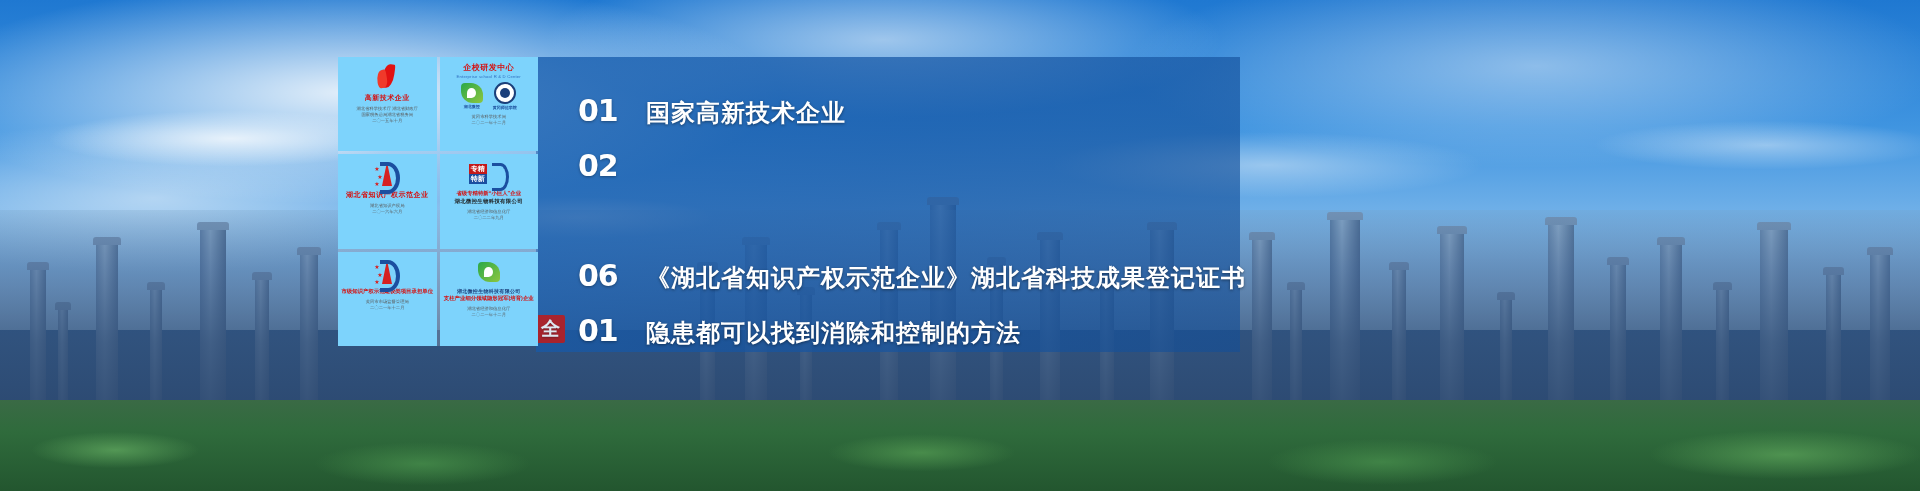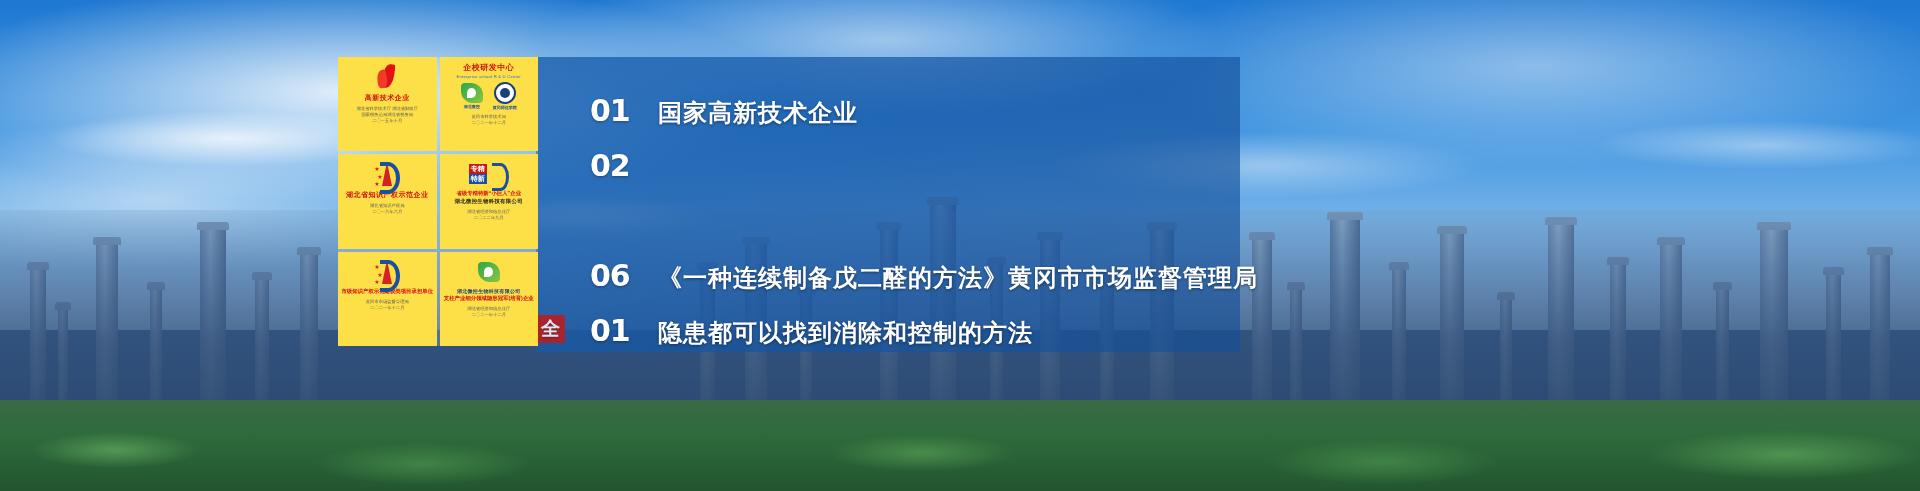--- a/index.html
+++ b/index.html
@@ -65,21 +65,21 @@
     background:#c01a1a;color:#fff;padding:1px 5px;border-radius:2px;
     font-size:19px;letter-spacing:0;opacity:.85;
   }
 
   
   .bluepanel{
     position:absolute;left:536px;top:57px;width:704px;height:295px;
     background:linear-gradient(135deg, rgba(26,96,176,.80) 0%, rgba(22,86,164,.72) 45%, rgba(20,78,150,.62) 100%);
     z-index:2;
   }
-  .list{position:absolute;left:532px;top:57px;width:704px;height:368px;z-index:4;padding:0;}
+  .list{position:absolute;left:520px;top:57px;width:704px;height:368px;z-index:4;padding:0;}
   .row{
     position:absolute;left:58px;display:flex;align-items:baseline;gap:26px;
     white-space:nowrap;
   }
   .num{
     font-family:"DejaVu Sans","Liberation Sans",sans-serif;
     font-size:30px;font-weight:bold;color:#ffffff;letter-spacing:-1px;
     text-shadow:0 1px 3px rgba(0,0,0,.35);
     width:42px;
   }
@@ -88,21 +88,21 @@
     text-shadow:0 1px 3px rgba(0,0,0,.45);
   }
 
   
   .certs{
     position:absolute;left:338px;top:57px;width:200px;height:289px;
     display:grid;grid-template-columns:1fr 1fr;grid-template-rows:1fr 1fr 1fr;
     gap:3px;background:rgba(255,255,255,.18);z-index:5;
   }
   .cert{
-    background:#fde047;display:flex;flex-direction:column;align-items:center;
+    background:#7dd3fc;display:flex;flex-direction:column;align-items:center;
     justify-content:flex-start;padding:5px 3px 3px;overflow:hidden;position:relative;
   }
   .cert .logo{height:30px;display:flex;align-items:center;justify-content:center;}
   .cert .title{
     color:#d41212;font-weight:bold;font-size:7px;letter-spacing:.5px;
     margin-top:2px;text-align:center;line-height:1.1;
   }
   .cert .title.tiny{font-size:5.4px;letter-spacing:0;}
   .cert .subtitle{
     color:#1a1a1a;font-weight:bold;font-size:5.4px;margin-top:1px;text-align:center;letter-spacing:.3px;
@@ -200,21 +200,21 @@
   <div class="list">
     <div class="row" style="top:36px">
       <span class="num">01</span>
       <span class="txt">国家高新技术企业</span>
     </div>
     <div class="row" style="top:91px">
       <span class="num">02</span>
     </div>
     <div class="row" style="top:201px">
       <span class="num">06</span>
-      <span class="txt">《一种连续制备戊二醛的方法》黄冈市市场监督管理局</span>
+      <span class="txt">《湖北省知识产权示范企业》湖北省科技成果登记证书</span>
     </div>
     <div class="row" style="top:256px">
       <span class="num">01</span>
       <span class="txt">隐患都可以找到消除和控制的方法</span>
     </div>
   </div>
 
   <div class="certs">
 
     <div class="cert">

